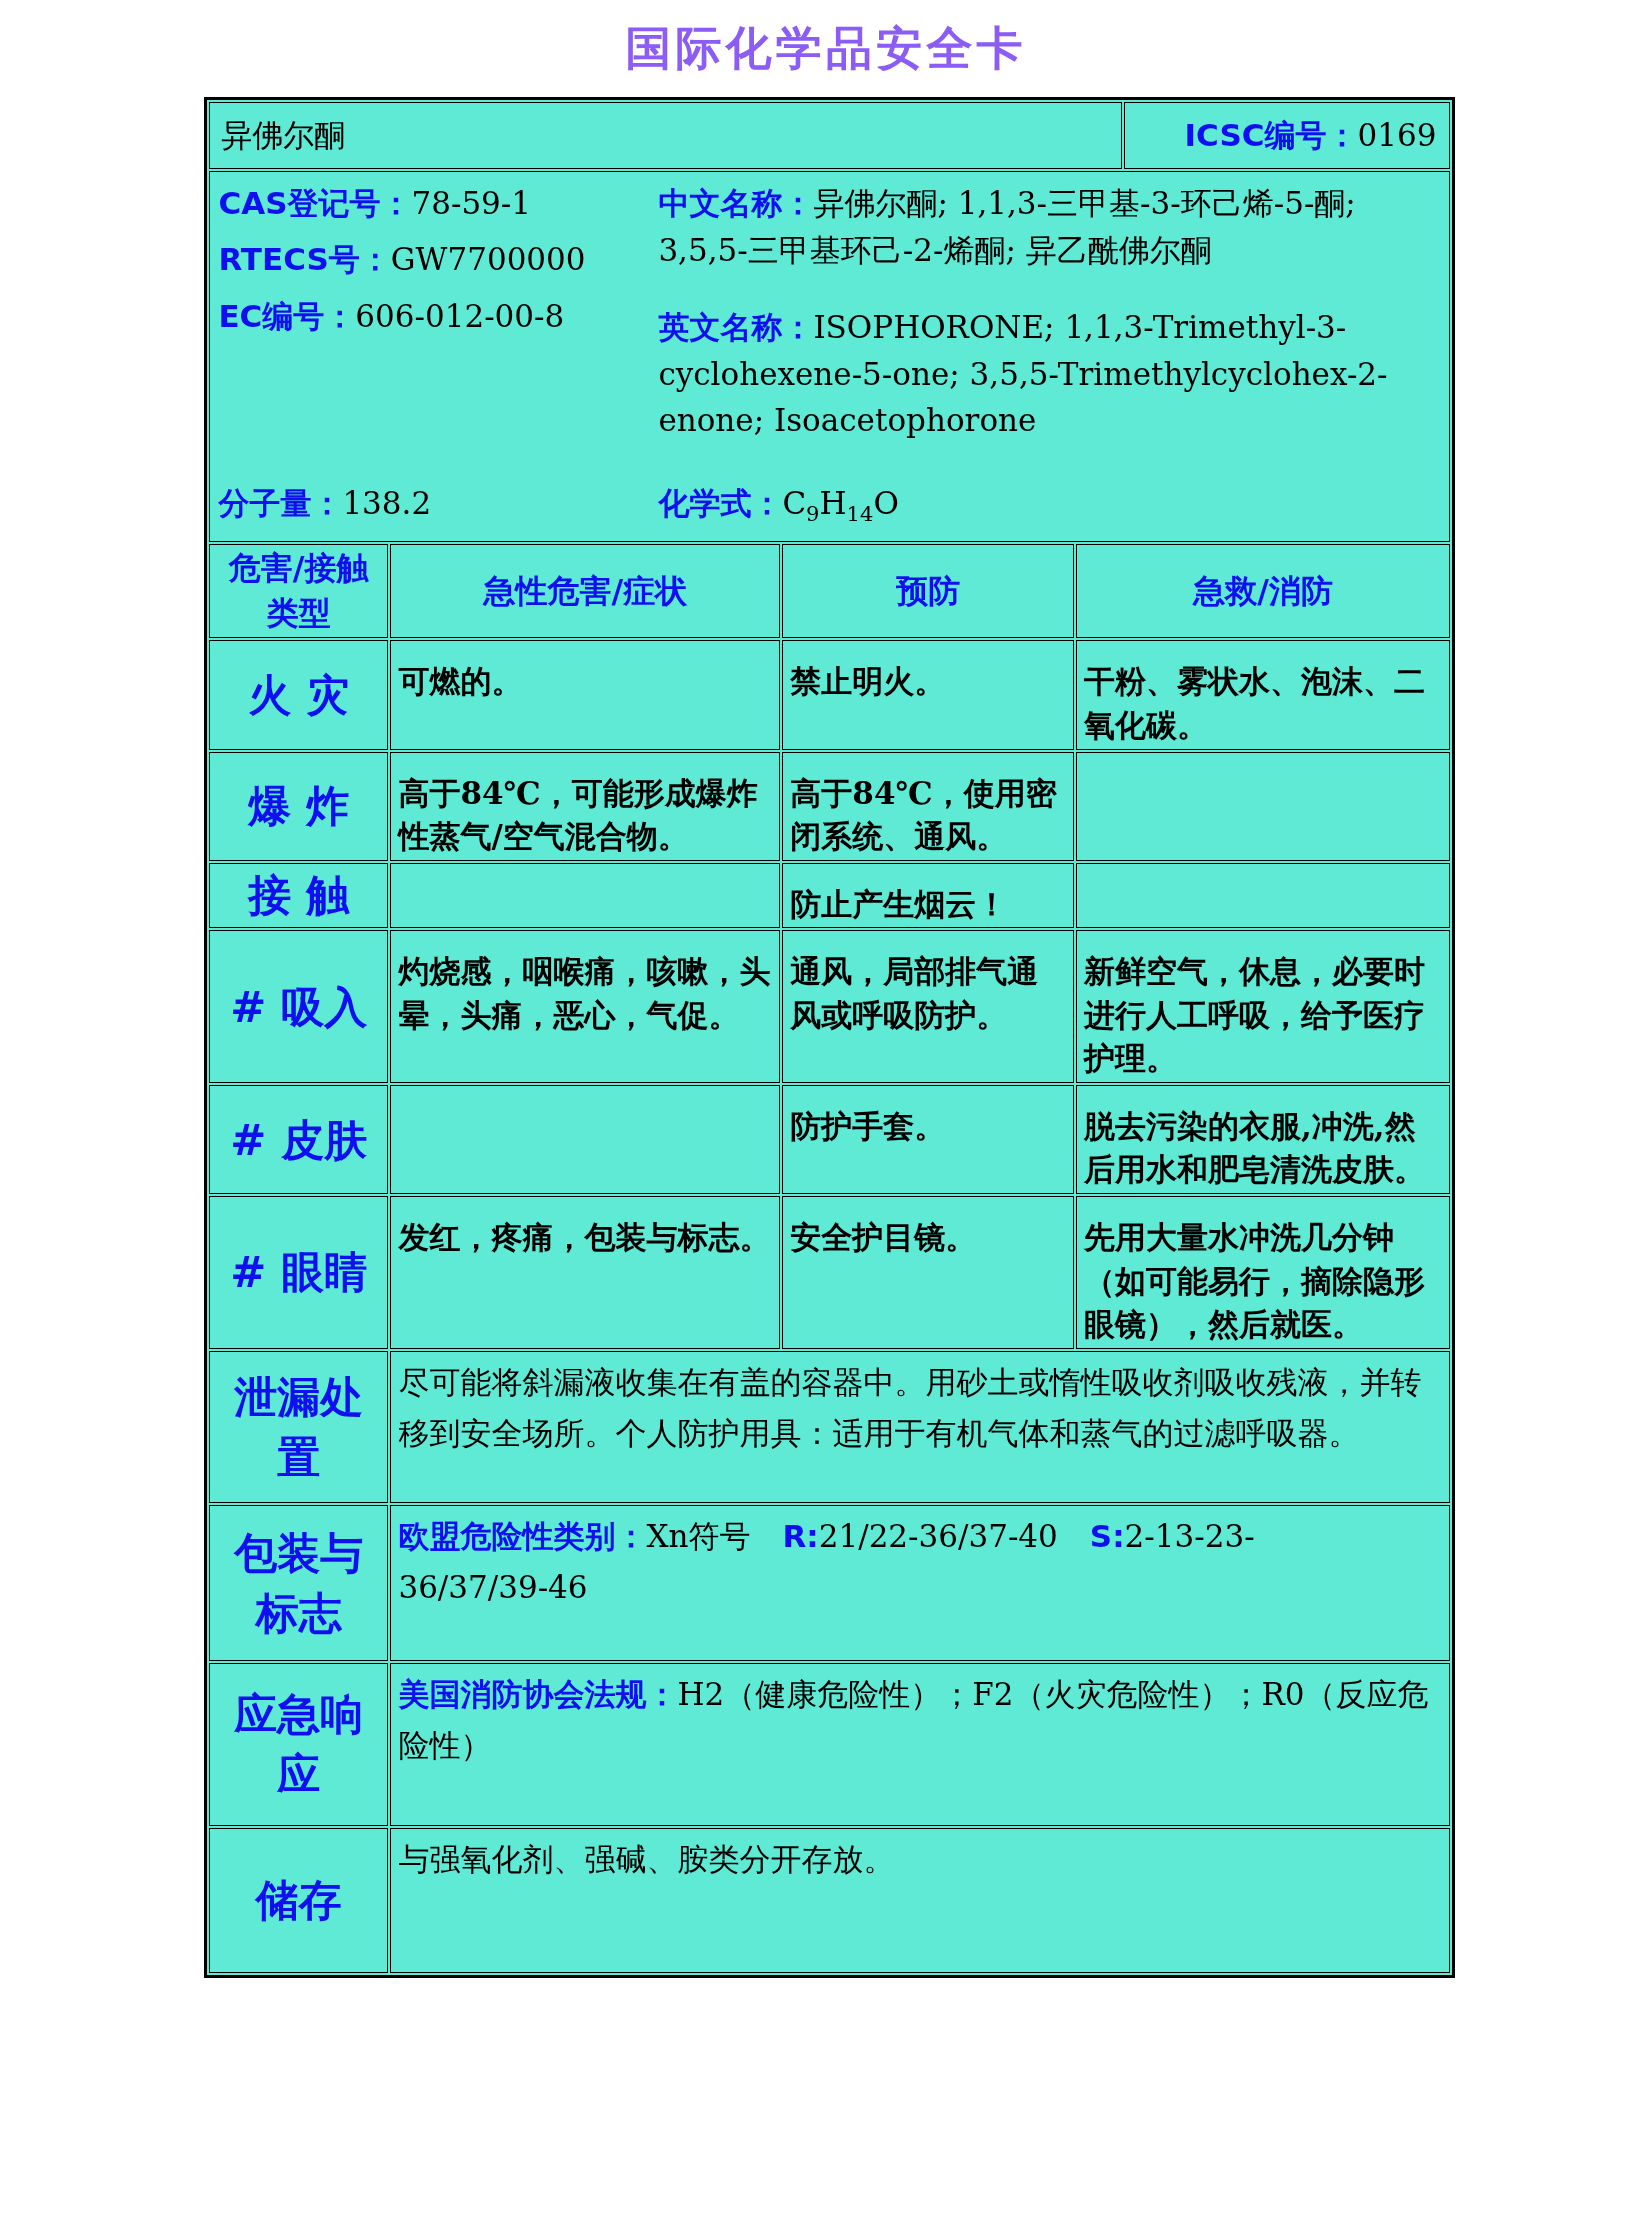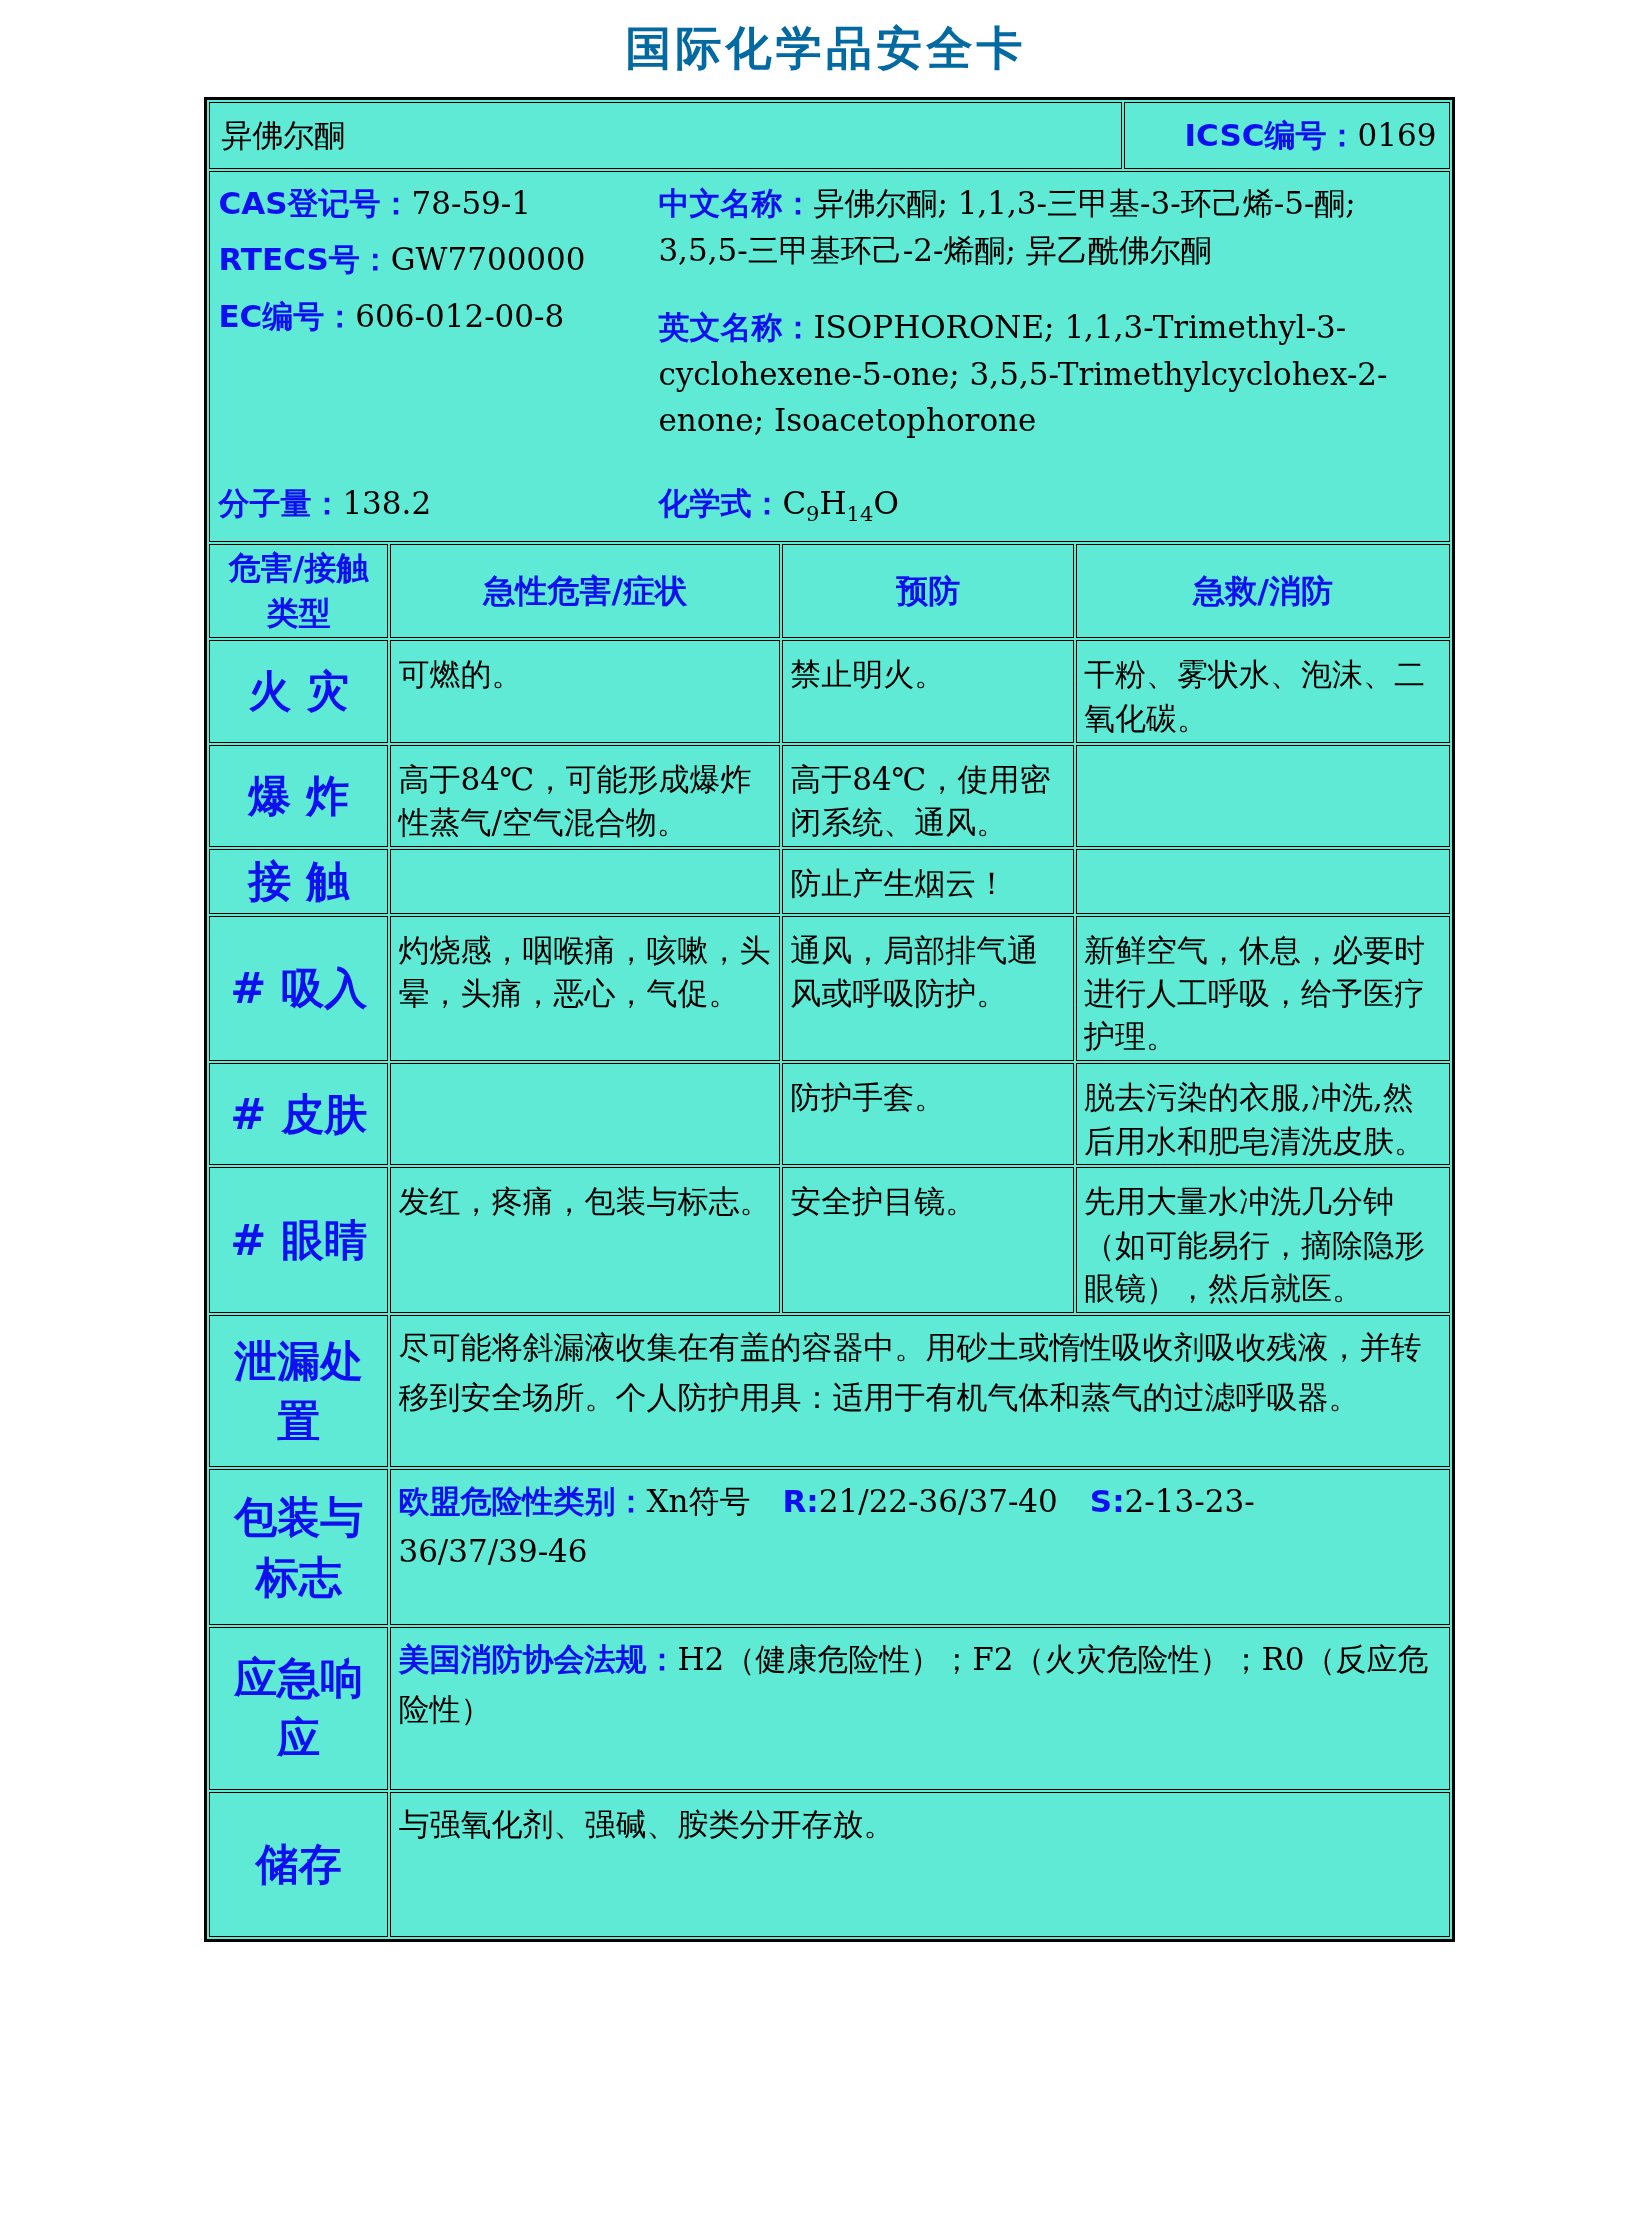--- a/index.html
+++ b/index.html
@@ -5,21 +5,21 @@
   html,body{margin:0;padding:0;}
   body{
     width:1652px;height:2227px;background:#ffffff;
     font-family:"DejaVu Serif", serif;
     font-size:31px;color:#000;
     -webkit-font-smoothing:antialiased;
   }
   .page-title{
     margin-top:18px;
     text-align:center;
-    color:#0369a1;
+    color:#8b5cf6;
     font-weight:bold;
     font-size:46px;
     letter-spacing:4.2px;
     font-family:Liberation Serif, serif;
   }
   table.card{
     margin:17px 0 0 204px;
     width:1251px;
     table-layout:fixed;
     border:3.5px solid #000;
@@ -89,21 +89,21 @@
   .info-top{display:flex;flex-direction:row;}
   .info-left{width:36%;flex:0 0 36%;}
   .info-right{flex:1 1 auto;}
   .id-line{margin:2.8px 0 9.8px 0;line-height:1.5;white-space:nowrap;}
   .name-para{margin:2.8px 0 0 0;line-height:1.5;}
   .name-para.en{margin-top:31px;}
   .bottom-line{display:flex;flex-direction:row;margin-bottom:7px;}
   .bottom-left{width:36%;flex:0 0 36%;}
   sub{font-size:68%;}
 
-  td.body-cell{line-height:1.40;padding-top:12px;}
+  td.body-cell{line-height:1.40;padding-top:19px;font-weight:bold;}
   td.wide-cell{line-height:1.64;padding-top:5.6px;white-space:pre-wrap;}
   .gap{margin-left:32px;}
 </style>
 </head>
 <body>
 
 <div class="page-title">国际化学品安全卡</div>
 
 <table class="card">
   <colgroup>

